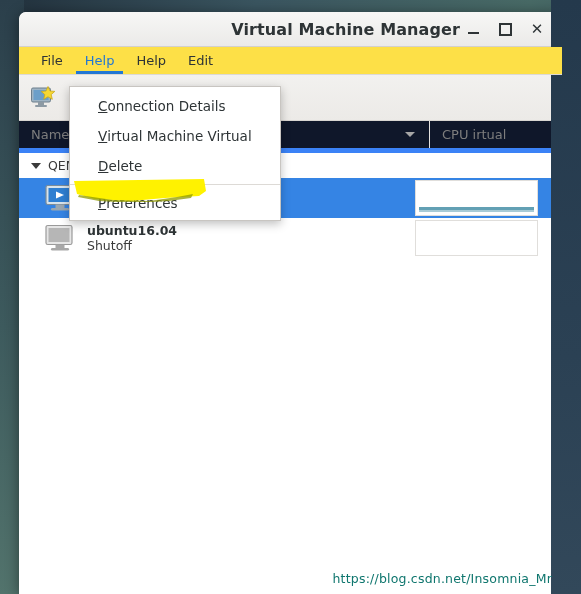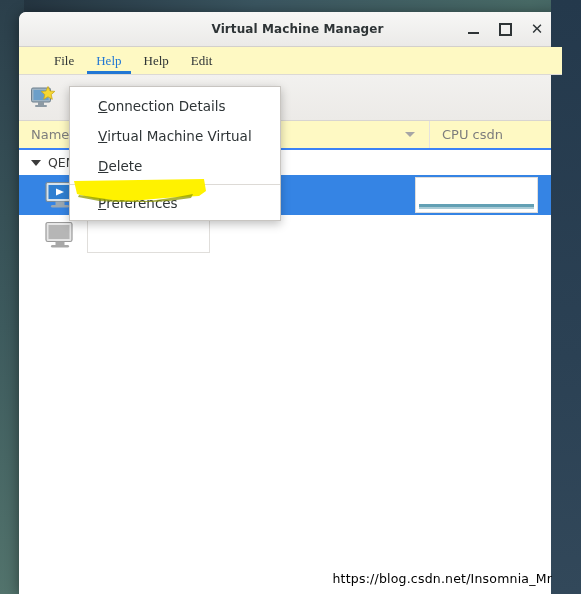--- a/index.html
+++ b/index.html
@@ -52,22 +52,22 @@
     height: 34px;
     flex: 0 0 34px;
     background: linear-gradient(180deg, #f7f7f6 0%, #ebeae8 100%);
     border-bottom: 1px solid #d3d0cc;
     border-radius: 7px 7px 0 0;
     display: flex;
     align-items: center;
   }
   #title-text {
     flex: 1;
-    text-align: center;
-    font-size: 12px;
+    text-align: right;
+    font-size: 16px;
     font-weight: bold;
     color: #2e3436;
     padding-left: 116px;
     letter-spacing: .1px;
   }
   .win-btns {
     display: flex;
     align-items: center;
     gap: 6px;
     padding-right: 12px;
@@ -86,28 +86,27 @@
   }
   .glyph-close {
     font-size: 15px; line-height: 1; font-weight: bold; color: #2e3436;
     font-family: "DejaVu Sans", sans-serif;
   }
 
   
   #menubar {
     height: 27px;
     flex: 0 0 27px;
-    background: #fef9c3;
+    background: #fde047;
     border-bottom: 1px solid #dcd9d5;
     display: flex;
     align-items: stretch;
-    padding-left: 24px;
+    padding-left: 11px;
     position: relative;
     z-index: 40;
-    font-family: Liberation Serif, serif;
   }
   .menu-title {
     display: flex;
     align-items: center;
     padding: 0 11px;
     font-size: 13px;
     color: #2e3436;
     position: relative;
   }
   .menu-title.active {
@@ -152,22 +151,22 @@
     width: 0; height: 0;
     border-left: 6px solid transparent;
     border-right: 6px solid transparent;
     border-top: 6px solid #4b4b4b;
   }
 
   
   #colheader {
     height: 27px;
     flex: 0 0 27px;
-    background: #fef9c3;
-    border-bottom: 2px solid #3b82f6;
+    background: #0f172a;
+    border-bottom: 5px solid #3b82f6;
     display: flex;
     align-items: center;
     font-size: 13px;
     color: #7d7d7d;
   }
   #col-name {
     flex: 0 0 411px;
     display: flex;
     align-items: center;
     padding-left: 12px;
@@ -291,21 +290,21 @@
     width: 134px;
     height: 24px;
     z-index: 70;
     pointer-events: none;
   }
   #watermark {
     position: absolute;
     right: 10px;
     bottom: 8px;
     font-size: 12.5px;
-    color: #000000;
+    color: #0f766e;
     letter-spacing: .2px;
     z-index: 5;
   }
 </style>
 </head>
 <body>
 
 <div id="desktop">
 
   <div id="window">
@@ -352,21 +351,21 @@
       <div class="tb-arrow">
         <div class="caret-down"></div>
       </div>
     </div>
 
     <div id="colheader">
       <div id="col-name">
         <span class="lbl">Name</span>
         <span class="sort-caret"></span>
       </div>
-      <div id="col-cpu">CPU csdn</div>
+      <div id="col-cpu">CPU irtual</div>
     </div>
 
     <div id="vmlist">
 
       <div class="group-row">
         <span class="tri-down"></span>
         <span>QEMU/KVM</span>
       </div>
 
       <div class="vm-row selected">
@@ -390,20 +389,24 @@
 
       <div class="vm-row">
         <div class="vm-icon">
           <svg width="32" height="28" viewBox="0 0 32 28">
             <rect x="2" y="1.5" width="26" height="19" rx="1.8" fill="#e6e6e6" stroke="#9a9a9a" stroke-width="1.2"></rect>
             <rect x="4.5" y="4" width="21" height="14" fill="#b6b6b6"></rect>
             <rect x="11.5" y="20.5" width="9" height="3.5" fill="#a8a8a8"></rect>
             <rect x="7" y="24" width="18" height="2.6" rx="1.3" fill="#a8a8a8"></rect>
           </svg>
         </div>
+        <div class="vm-text">
+          <div class="vm-name">ubuntu16.04</div>
+          <div class="vm-state">Shutoff</div>
+        </div>
         <div class="spark"></div>
       </div>
 
       <div id="watermark">https://blog.csdn.net/Insomnia_Mr</div>
     </div>
 
     <div id="edit-menu">
       <div class="menu-item" id="menu-item-connection">
         <span class="mn">C</span>
           <span>onnection Details</span>

